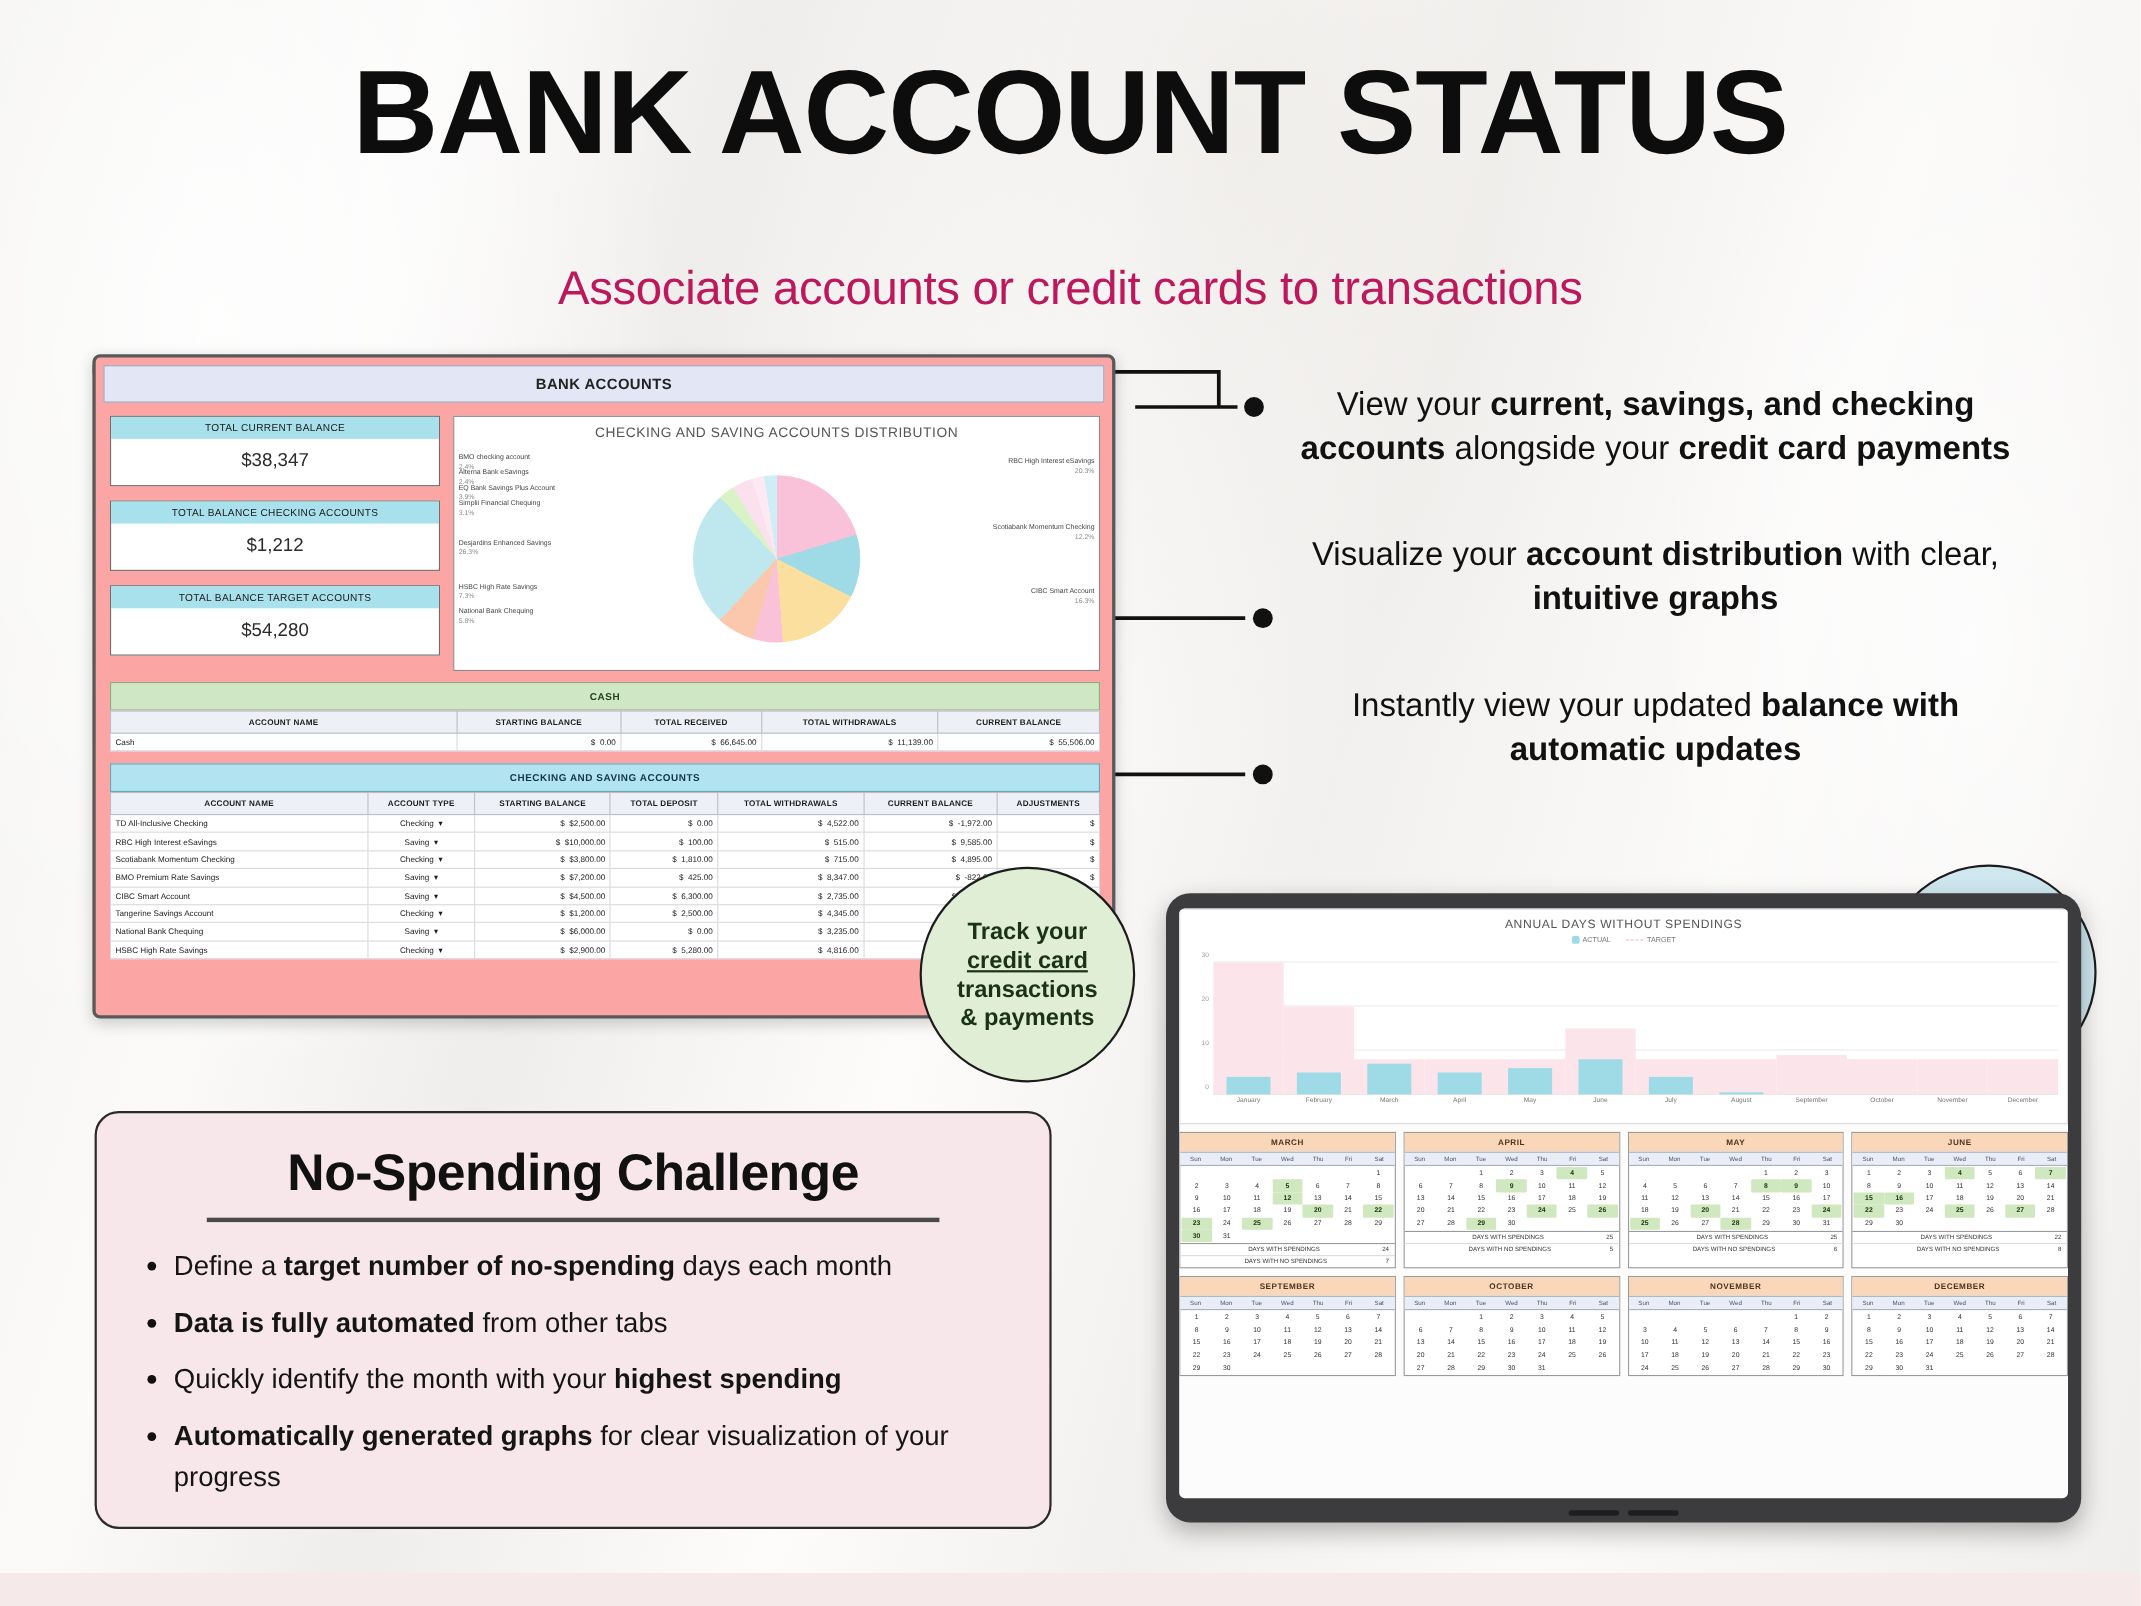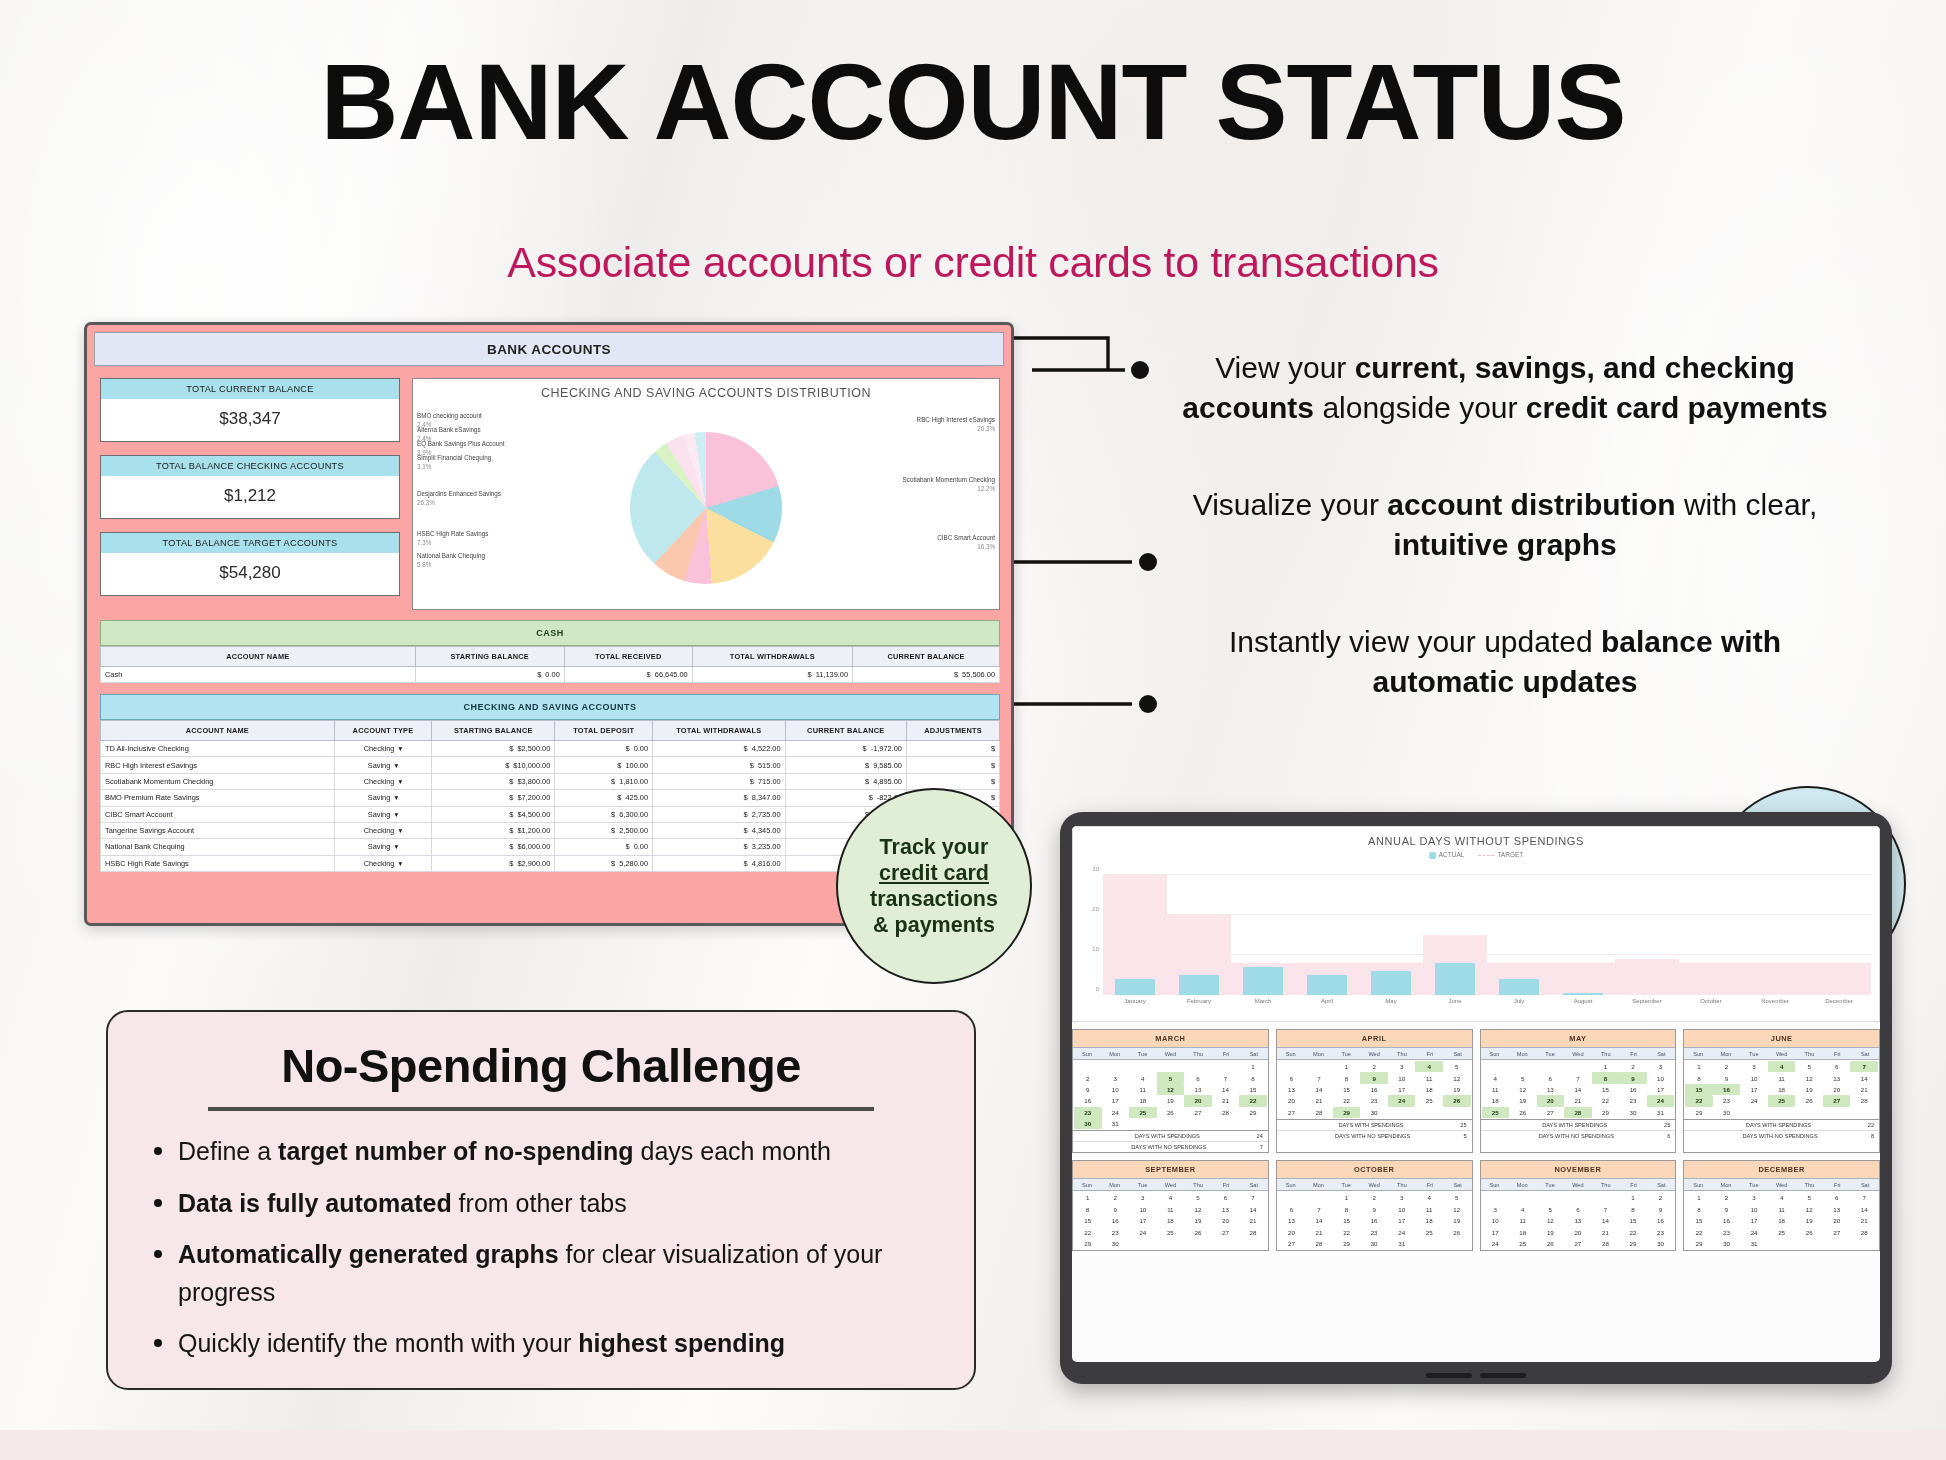--- a/index.html
+++ b/index.html
@@ -63,21 +63,21 @@
 
   
   .badge{position:absolute;border-radius:50%;border:2.5px solid #1c1c1c;display:flex;align-items:center;justify-content:center;
     text-align:center;font-weight:700;line-height:1.22;}
   .badge-green{left:836px;top:788px;width:196px;height:196px;background:#dfeed4;color:#1c3214;font-size:21.5px;}
   .badge-green u{text-decoration:underline;}
   .badge-blue{left:1710px;top:786px;width:196px;height:196px;background:#cfe8ef;color:#14242b;font-size:24.5px;letter-spacing:.3px;}
 
   
   .nsc{position:absolute;left:86px;top:1010px;width:870px;height:380px;background:#f7e6ea;
-    border:2.5px solid #2b2b2b;border-radius:22px;padding:26px 40px 20px;margin-left:20px;}
+    border:2.5px solid #2b2b2b;border-radius:22px;padding:26px 40px 20px;}
   .nsc h2{text-align:center;font-size:47px;font-weight:700;color:#111;letter-spacing:-.5px;}
   .nsc .rule{height:4px;background:#4a4a4a;margin:14px 60px 22px;}
   .nsc ul{list-style:none;}
   .nsc li{position:relative;padding-left:30px;font-size:25px;line-height:1.5;color:#151515;margin-bottom:14px;}
   .nsc li:before{content:"";position:absolute;left:6px;top:14px;width:8px;height:8px;border-radius:50%;background:#111;}
   .nsc li b{font-weight:700;}
 
   
   .tablet{position:absolute;left:1060px;top:812px;width:832px;height:572px;background:#3c3c3e;
     border-radius:22px;padding:14px 12px 22px;box-shadow:0 8px 22px rgba(0,0,0,.28);}
@@ -328,22 +328,22 @@
     <span>REQUIRED</span>
   </div>
 </div>
 
 <div class="nsc">
   <h2>No-Spending Challenge</h2>
   <div class="rule"></div>
   <ul id="nsc-list">
       <li>Define a <b>target number of no-spending</b> days each month</li>
       <li><b>Data is fully automated</b> from other tabs</li>
+      <li>Quickly identify the month with your <b>highest spending</b></li>
       <li><b>Automatically generated graphs</b> for clear visualization of your progress</li>
-      <li>Quickly identify the month with your <b>highest spending</b></li>
     </ul>
 </div>
 
 <div class="tablet">
   <div class="tablet-screen">
     <div class="chartcard">
       <div class="chart-title">ANNUAL DAYS WITHOUT SPENDINGS</div>
       <div class="chart-legend">
         <span><i class="lg-sw"></i><span>ACTUAL</span></span>
         <span><i class="lg-line"></i><span>TARGET</span></span>

